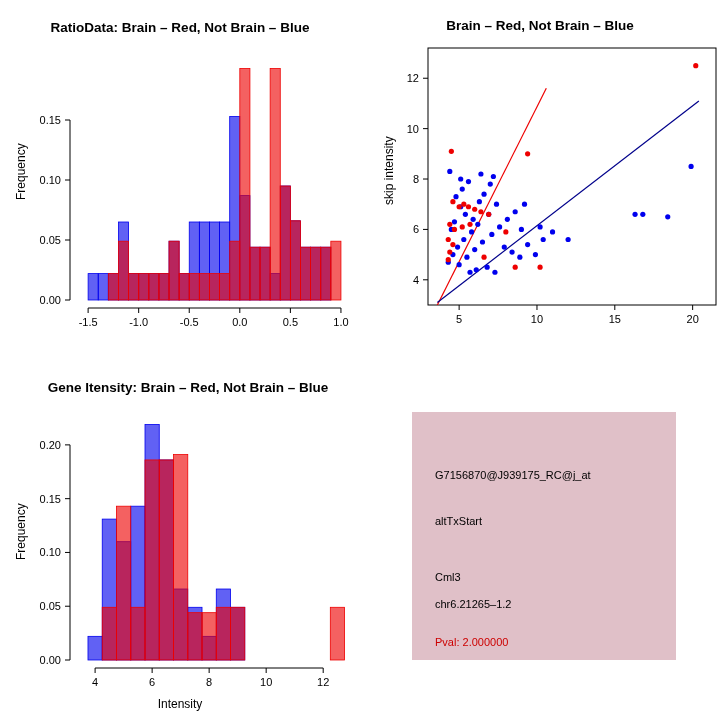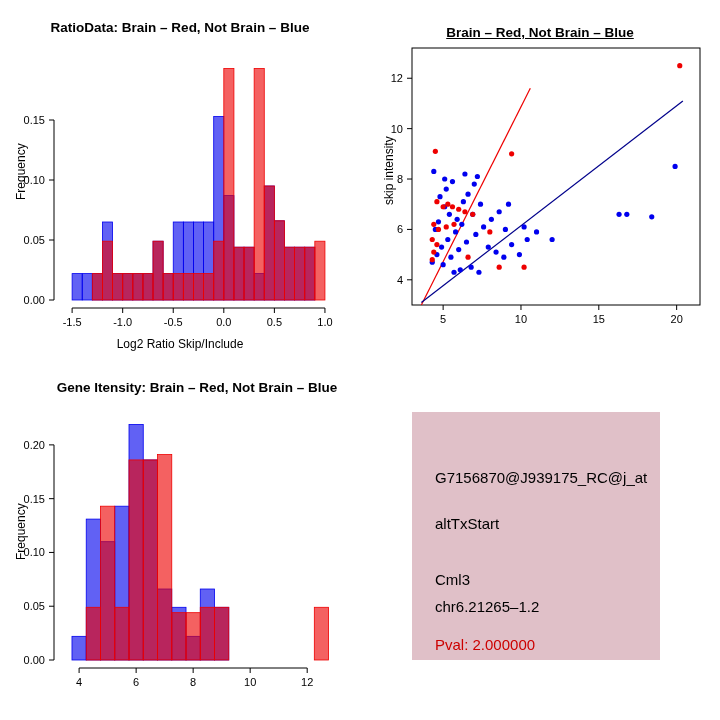--- a/index.html
+++ b/index.html
@@ -1,24 +1,24 @@
 <!DOCTYPE html>
 <html><head>
 <meta charset="utf-8">
 <style>
   html,body{margin:0;padding:0;background:#ffffff;}
   body{width:720px;height:720px;font-family:"Liberation Sans",sans-serif;color:#000;}
   #root{position:relative;width:720px;height:720px;}
-  .panel{position:absolute;}
+  .panel{position:absolute;padding-left:16px;}
   .ptitle{font-weight:bold;font-size:13.5px;text-align:center;white-space:nowrap;}
   .axlabel{font-size:12px;text-align:center;white-space:nowrap;}
   .vlabel{font-size:12px;white-space:nowrap;transform-origin:0 0;}
   svg{display:block;}
   .infobox{background:#e0c0c8;}
-  .infotext{font-size:15px;color:#000;}
+  .infotext{font-size:11px;color:#000;}
   .infotext.pval{color:#cc0000;}
 </style>
 </head>
 <body>
 
 <div id="root">
 
   <div class="panel" style="left:0;top:0;width:360px;height:360px;">
     <div class="ptitle" style="position:absolute;left:0;top:20px;width:360px;">RatioData: Brain – Red, Not Brain – Blue</div>
     <svg id="svg1" width="360" height="360">
@@ -87,26 +87,25 @@
         <line x1="54" y1="120.00000000000003" x2="54" y2="300" stroke="#000" stroke-width="1"></line>
         <line x1="54" y1="300" x2="49" y2="300" stroke="#000" stroke-width="1"></line>
         <text x="45" y="304" font-size="11" font-family="&quot;Liberation Sans&quot;, sans-serif" text-anchor="end" fill="#000">0.00</text>
         <line x1="54" y1="240" x2="49" y2="240" stroke="#000" stroke-width="1"></line>
         <text x="45" y="244" font-size="11" font-family="&quot;Liberation Sans&quot;, sans-serif" text-anchor="end" fill="#000">0.05</text>
         <line x1="54" y1="180" x2="49" y2="180" stroke="#000" stroke-width="1"></line>
         <text x="45" y="184" font-size="11" font-family="&quot;Liberation Sans&quot;, sans-serif" text-anchor="end" fill="#000">0.10</text>
         <line x1="54" y1="120.00000000000003" x2="49" y2="120.00000000000003" stroke="#000" stroke-width="1"></line>
         <text x="45" y="124.00000000000003" font-size="11" font-family="&quot;Liberation Sans&quot;, sans-serif" text-anchor="end" fill="#000">0.15</text>
       </svg>
-    <div class="axlabel" style="position:absolute;left:0;top:337px;width:360px;">Log2 Ratio Skip/Include</div>
     <div class="vlabel" style="position:absolute;left:14px;top:200px;transform:rotate(-90deg);">Frequency</div>
   </div>
 
   <div class="panel" style="left:360px;top:0;width:360px;height:360px;">
-    <div class="ptitle" style="position:absolute;left:0;top:25px;width:360px;text-decoration:underline;">Brain – Red, Not Brain – Blue</div>
+    <div class="ptitle" style="position:absolute;left:0;top:18px;width:360px;">Brain – Red, Not Brain – Blue</div>
     <svg id="svg2" width="360" height="360">
         <rect x="52" y="48" width="288" height="257" fill="none" stroke="#000" stroke-width="1"></rect>
         <clipPath id="clip-svg2">
           <rect x="52" y="48" width="288" height="257"></rect>
         </clipPath>
         <g clip-path="url(#clip-svg2)">
           <line x1="61.340540540540545" y1="305" x2="170.3135135135135" y2="88.31372549019608" stroke="#ee0000" stroke-width="1.2"></line>
           <line x1="61.340540540540545" y1="302.48039215686276" x2="322.87567567567567" y2="100.91176470588235" stroke="#00008b" stroke-width="1.2"></line>
         </g>
         <g clip-path="url(#clip-svg2)">
@@ -199,21 +198,21 @@
         <text x="43" y="183.01960784313724" font-size="11" font-family="&quot;Liberation Sans&quot;, sans-serif" text-anchor="end" fill="#000">8</text>
         <line x1="52" y1="128.62745098039215" x2="47" y2="128.62745098039215" stroke="#000" stroke-width="1"></line>
         <text x="43" y="132.62745098039215" font-size="11" font-family="&quot;Liberation Sans&quot;, sans-serif" text-anchor="end" fill="#000">10</text>
         <line x1="52" y1="78.23529411764704" x2="47" y2="78.23529411764704" stroke="#000" stroke-width="1"></line>
         <text x="43" y="82.23529411764704" font-size="11" font-family="&quot;Liberation Sans&quot;, sans-serif" text-anchor="end" fill="#000">12</text>
       </svg>
     <div class="vlabel" style="position:absolute;left:22px;top:205px;transform:rotate(-90deg);">skip intensity</div>
   </div>
 
   <div class="panel" style="left:0;top:360px;width:360px;height:360px;">
-    <div class="ptitle" style="position:absolute;left:17px;top:20px;width:360px;">Gene Itensity: Brain – Red, Not Brain – Blue</div>
+    <div class="ptitle" style="position:absolute;left:8px;top:20px;width:360px;">Gene Itensity: Brain – Red, Not Brain – Blue</div>
     <svg id="svg3" width="360" height="360">
         <g>
           <rect x="71.97872340425532" y="276.3377777777778" width="14.255319148936167" height="23.662222222222226" fill="#0000ee" fill-opacity="0.62" stroke="#0000ee" stroke-width="0.8"></rect>
           <rect x="86.23404255319149" y="159.10222222222222" width="14.25531914893618" height="140.89777777777778" fill="#0000ee" fill-opacity="0.62" stroke="#0000ee" stroke-width="0.8"></rect>
           <rect x="100.48936170212767" y="181.6888888888889" width="14.255319148936167" height="118.3111111111111" fill="#0000ee" fill-opacity="0.62" stroke="#0000ee" stroke-width="0.8"></rect>
           <rect x="114.74468085106383" y="146.19555555555556" width="14.255319148936167" height="153.80444444444444" fill="#0000ee" fill-opacity="0.62" stroke="#0000ee" stroke-width="0.8"></rect>
           <rect x="129" y="64.45333333333335" width="14.255319148936167" height="235.54666666666665" fill="#0000ee" fill-opacity="0.62" stroke="#0000ee" stroke-width="0.8"></rect>
           <rect x="143.25531914893617" y="99.94666666666666" width="14.255319148936167" height="200.05333333333334" fill="#0000ee" fill-opacity="0.62" stroke="#0000ee" stroke-width="0.8"></rect>
           <rect x="157.51063829787233" y="229.01333333333332" width="14.255319148936167" height="70.98666666666668" fill="#0000ee" fill-opacity="0.62" stroke="#0000ee" stroke-width="0.8"></rect>
           <rect x="171.7659574468085" y="247.29777777777778" width="14.255319148936167" height="52.70222222222222" fill="#0000ee" fill-opacity="0.62" stroke="#0000ee" stroke-width="0.8"></rect>
@@ -248,20 +247,21 @@
         <text x="45" y="304" font-size="11" font-family="&quot;Liberation Sans&quot;, sans-serif" text-anchor="end" fill="#000">0.00</text>
         <line x1="54" y1="246.22222222222223" x2="49" y2="246.22222222222223" stroke="#000" stroke-width="1"></line>
         <text x="45" y="250.22222222222223" font-size="11" font-family="&quot;Liberation Sans&quot;, sans-serif" text-anchor="end" fill="#000">0.05</text>
         <line x1="54" y1="192.44444444444446" x2="49" y2="192.44444444444446" stroke="#000" stroke-width="1"></line>
         <text x="45" y="196.44444444444446" font-size="11" font-family="&quot;Liberation Sans&quot;, sans-serif" text-anchor="end" fill="#000">0.10</text>
         <line x1="54" y1="138.66666666666669" x2="49" y2="138.66666666666669" stroke="#000" stroke-width="1"></line>
         <text x="45" y="142.66666666666669" font-size="11" font-family="&quot;Liberation Sans&quot;, sans-serif" text-anchor="end" fill="#000">0.15</text>
         <line x1="54" y1="84.88888888888889" x2="49" y2="84.88888888888889" stroke="#000" stroke-width="1"></line>
         <text x="45" y="88.88888888888889" font-size="11" font-family="&quot;Liberation Sans&quot;, sans-serif" text-anchor="end" fill="#000">0.20</text>
       </svg>
+    <div class="axlabel" style="position:absolute;left:0;top:337px;width:360px;">Intensity</div>
     <div class="vlabel" style="position:absolute;left:14px;top:200px;transform:rotate(-90deg);">Frequency</div>
   </div>
 
   <div class="panel infobox" style="left:412px;top:412px;width:248px;height:248px;">
     <div class="infotext" style="position:absolute;left:23px;top:57px;">G7156870@J939175_RC@j_at</div>
     <div class="infotext" style="position:absolute;left:23px;top:103px;">altTxStart</div>
     <div class="infotext" style="position:absolute;left:23px;top:159px;">Cml3</div>
     <div class="infotext" style="position:absolute;left:23px;top:186px;">chr6.21265–1.2</div>
     <div class="infotext pval" style="position:absolute;left:23px;top:224px;">Pval: 2.000000</div>
   </div>

